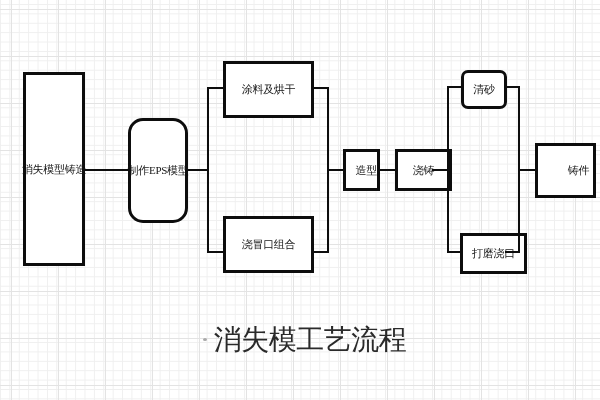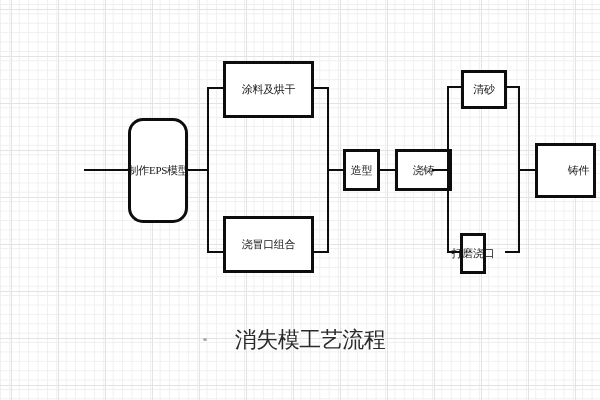--- a/index.html
+++ b/index.html
@@ -30,24 +30,24 @@
     line-height:13px;
     color:#161616;
     letter-spacing:-0.3px;
     white-space:nowrap;
     font-family:Liberation Serif, serif;
   }
   .n1{left:23px;top:72px;width:62px;height:194px;}
   .n2{left:128px;top:118px;width:60px;height:105px;border-radius:15px;}
   .n3{left:223px;top:61px;width:91px;height:57px;}
   .n4{left:223px;top:216px;width:91px;height:57px;}
-  .n5{left:343px;top:149px;width:37px;height:42px;}
+  .n5{left:343px;top:149px;width:37px;height:42px;justify-content:flex-end;}
   .n6{left:395px;top:149px;width:57px;height:42px;}
-  .n7{left:461px;top:70px;width:46px;height:39px;}
-  .n8{left:460px;top:233px;width:26px;height:41px;}
+  .n7{left:461px;top:70px;width:46px;height:39px;border-radius:7px;}
+  .n8{left:460px;top:233px;width:67px;height:41px;}
   .n9{left:535px;top:143px;width:61px;height:55px;padding-left:26px;}
   .line{position:absolute;background:#0d0d0d;}
   .l1{left:84px;top:169px;width:46px;height:2px;}
   .l2{left:186px;top:169px;width:23px;height:2px;}
   .v1{left:207px;top:87px;width:2px;height:166px;}
   .s1{left:209px;top:87px;width:16px;height:2px;}
   .s2{left:209px;top:251px;width:16px;height:2px;}
   .s3{left:312px;top:87px;width:17px;height:2px;}
   .s4{left:312px;top:251px;width:17px;height:2px;}
   .v2{left:327px;top:87px;width:2px;height:166px;}
@@ -58,37 +58,40 @@
   .s5{left:449px;top:86px;width:14px;height:2px;}
   .s6{left:449px;top:251px;width:13px;height:2px;}
   .s7{left:505px;top:86px;width:15px;height:2px;}
   .s8{left:505px;top:251px;width:15px;height:2px;}
   .v4{left:518px;top:86px;width:2px;height:167px;}
   .l6{left:520px;top:169px;width:17px;height:2px;}
   .diagram-title{
     position:absolute;
     left:190px;top:326px;width:240px;
     text-align:center;
-    font-size:22px;
+    font-size:28px;
     line-height:27px;
     letter-spacing:-0.5px;
     color:#2a2a2a;
   }
   .speck{
     position:absolute;
     left:203px;top:338px;width:4px;height:3px;
     background:#a9a9a9;
     border-radius:50%;
   }
 </style>
 </head>
 <body>
 
 <div class="canvas">
 
+  <div class="node n1">
+    <span>消失模型铸造</span>
+  </div>
   <div class="node n2">
     <span>制作EPS模型</span>
   </div>
   <div class="node n3">
     <span>涂料及烘干</span>
   </div>
   <div class="node n4">
     <span>浇冒口组合</span>
   </div>
   <div class="node n5">

